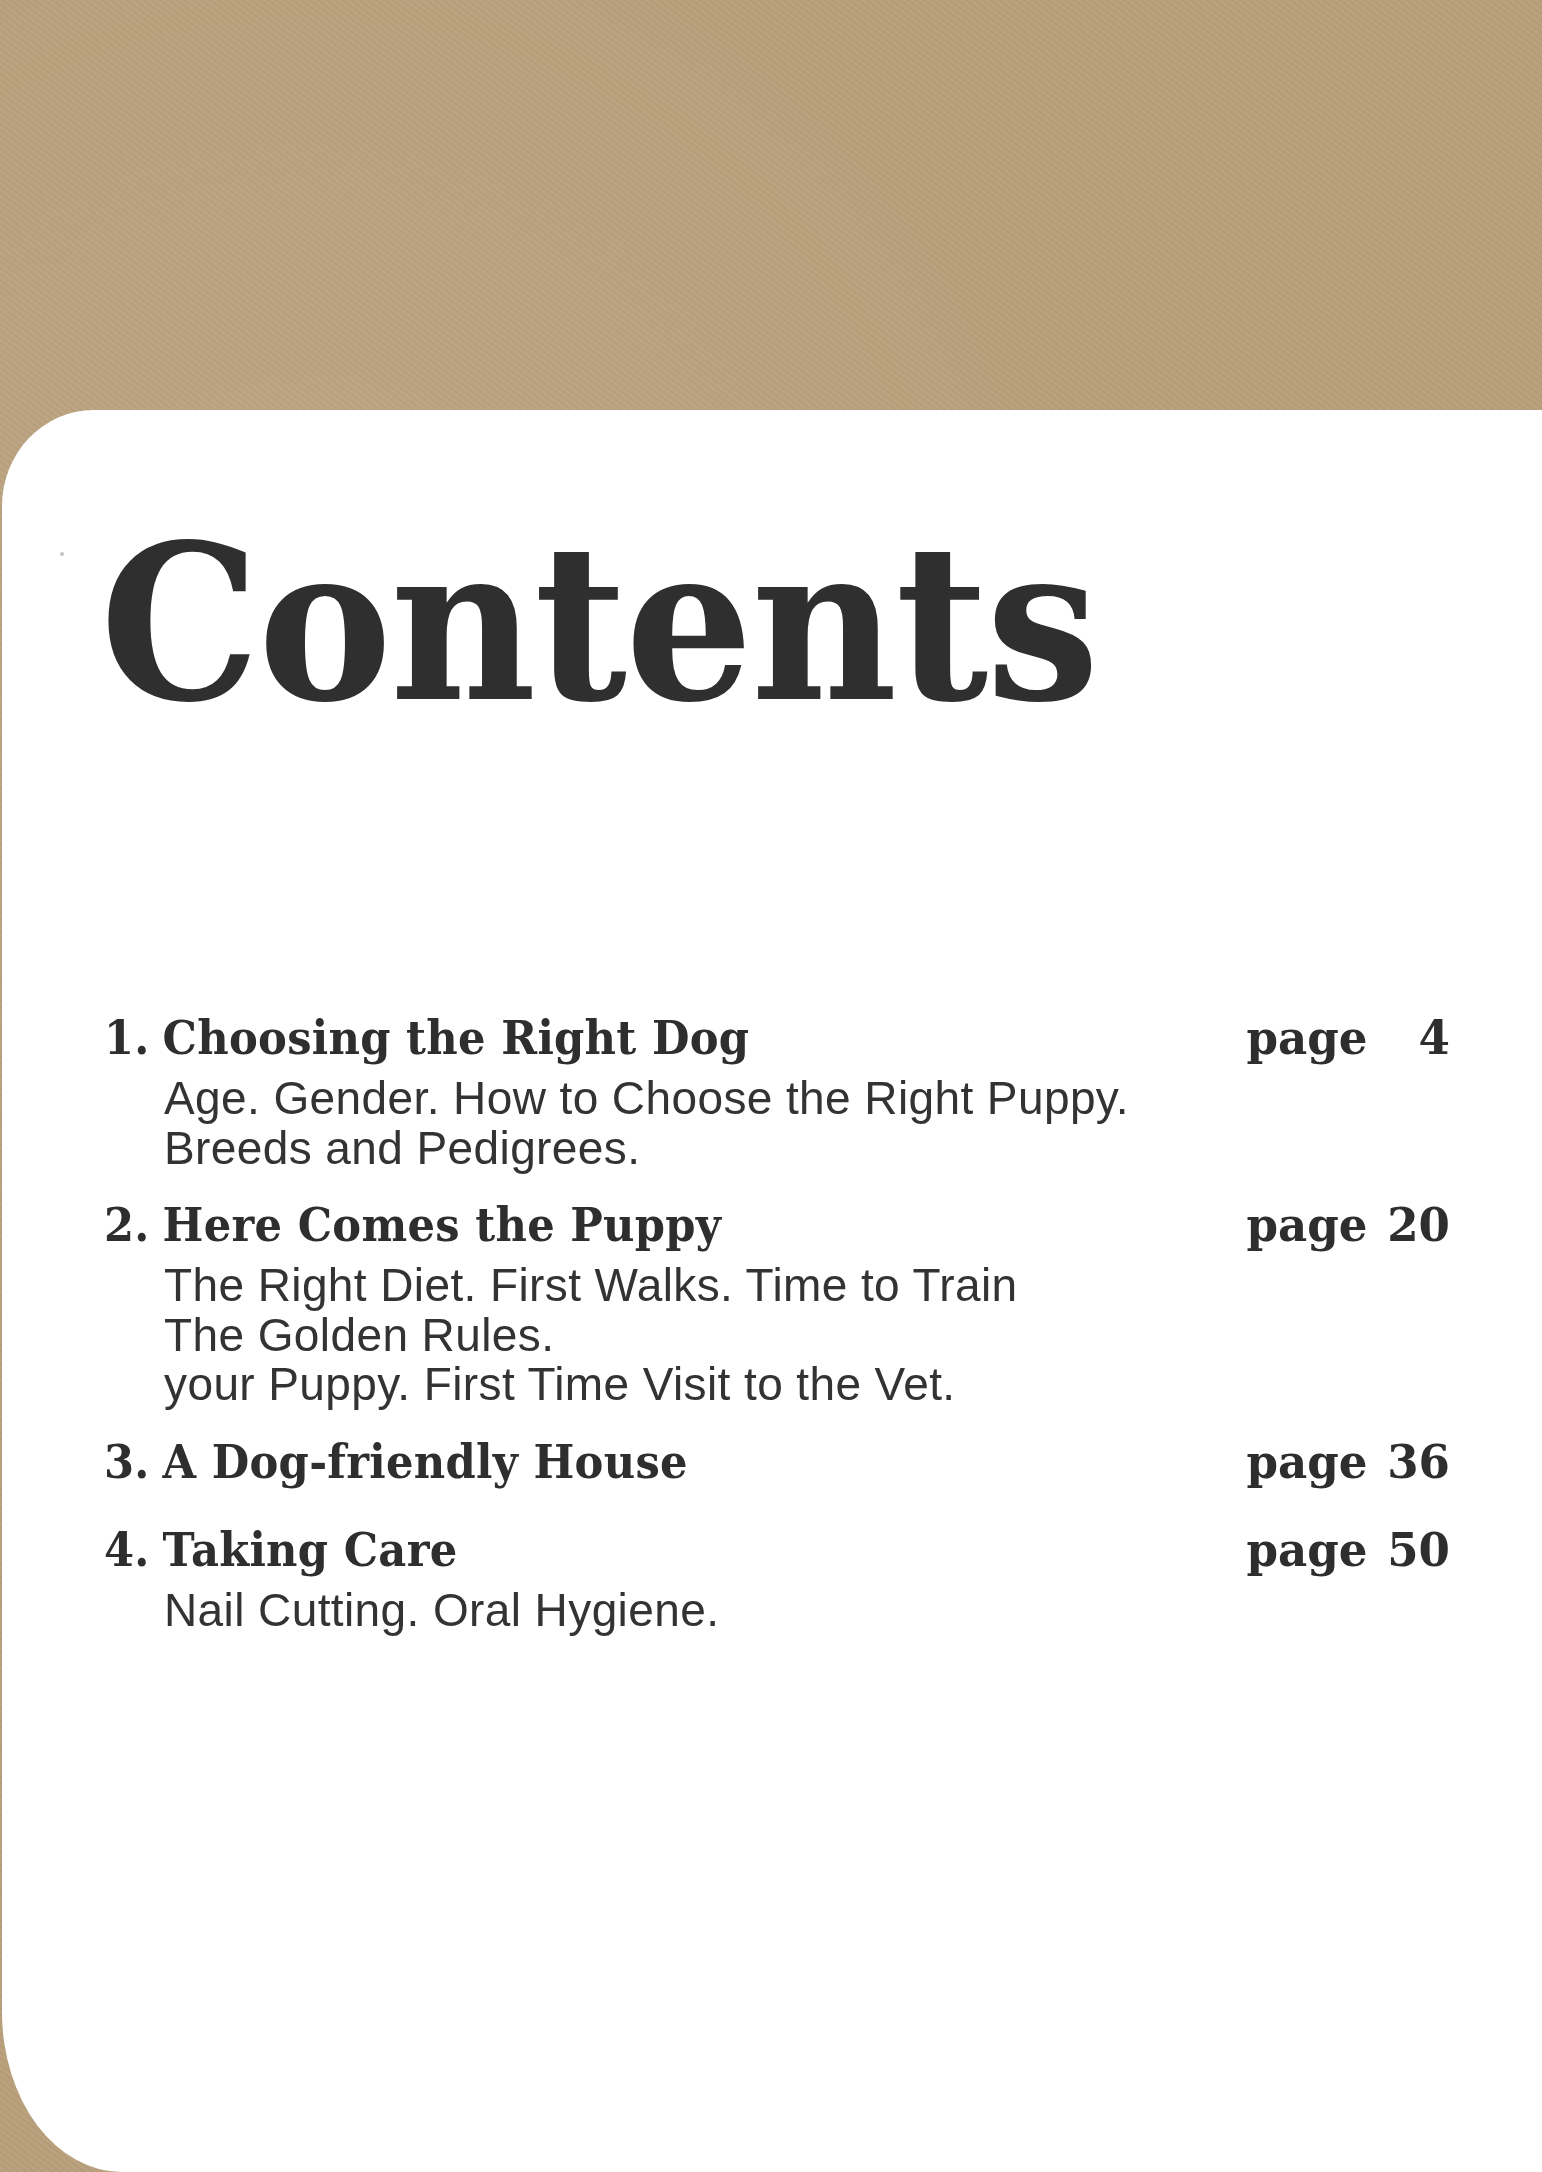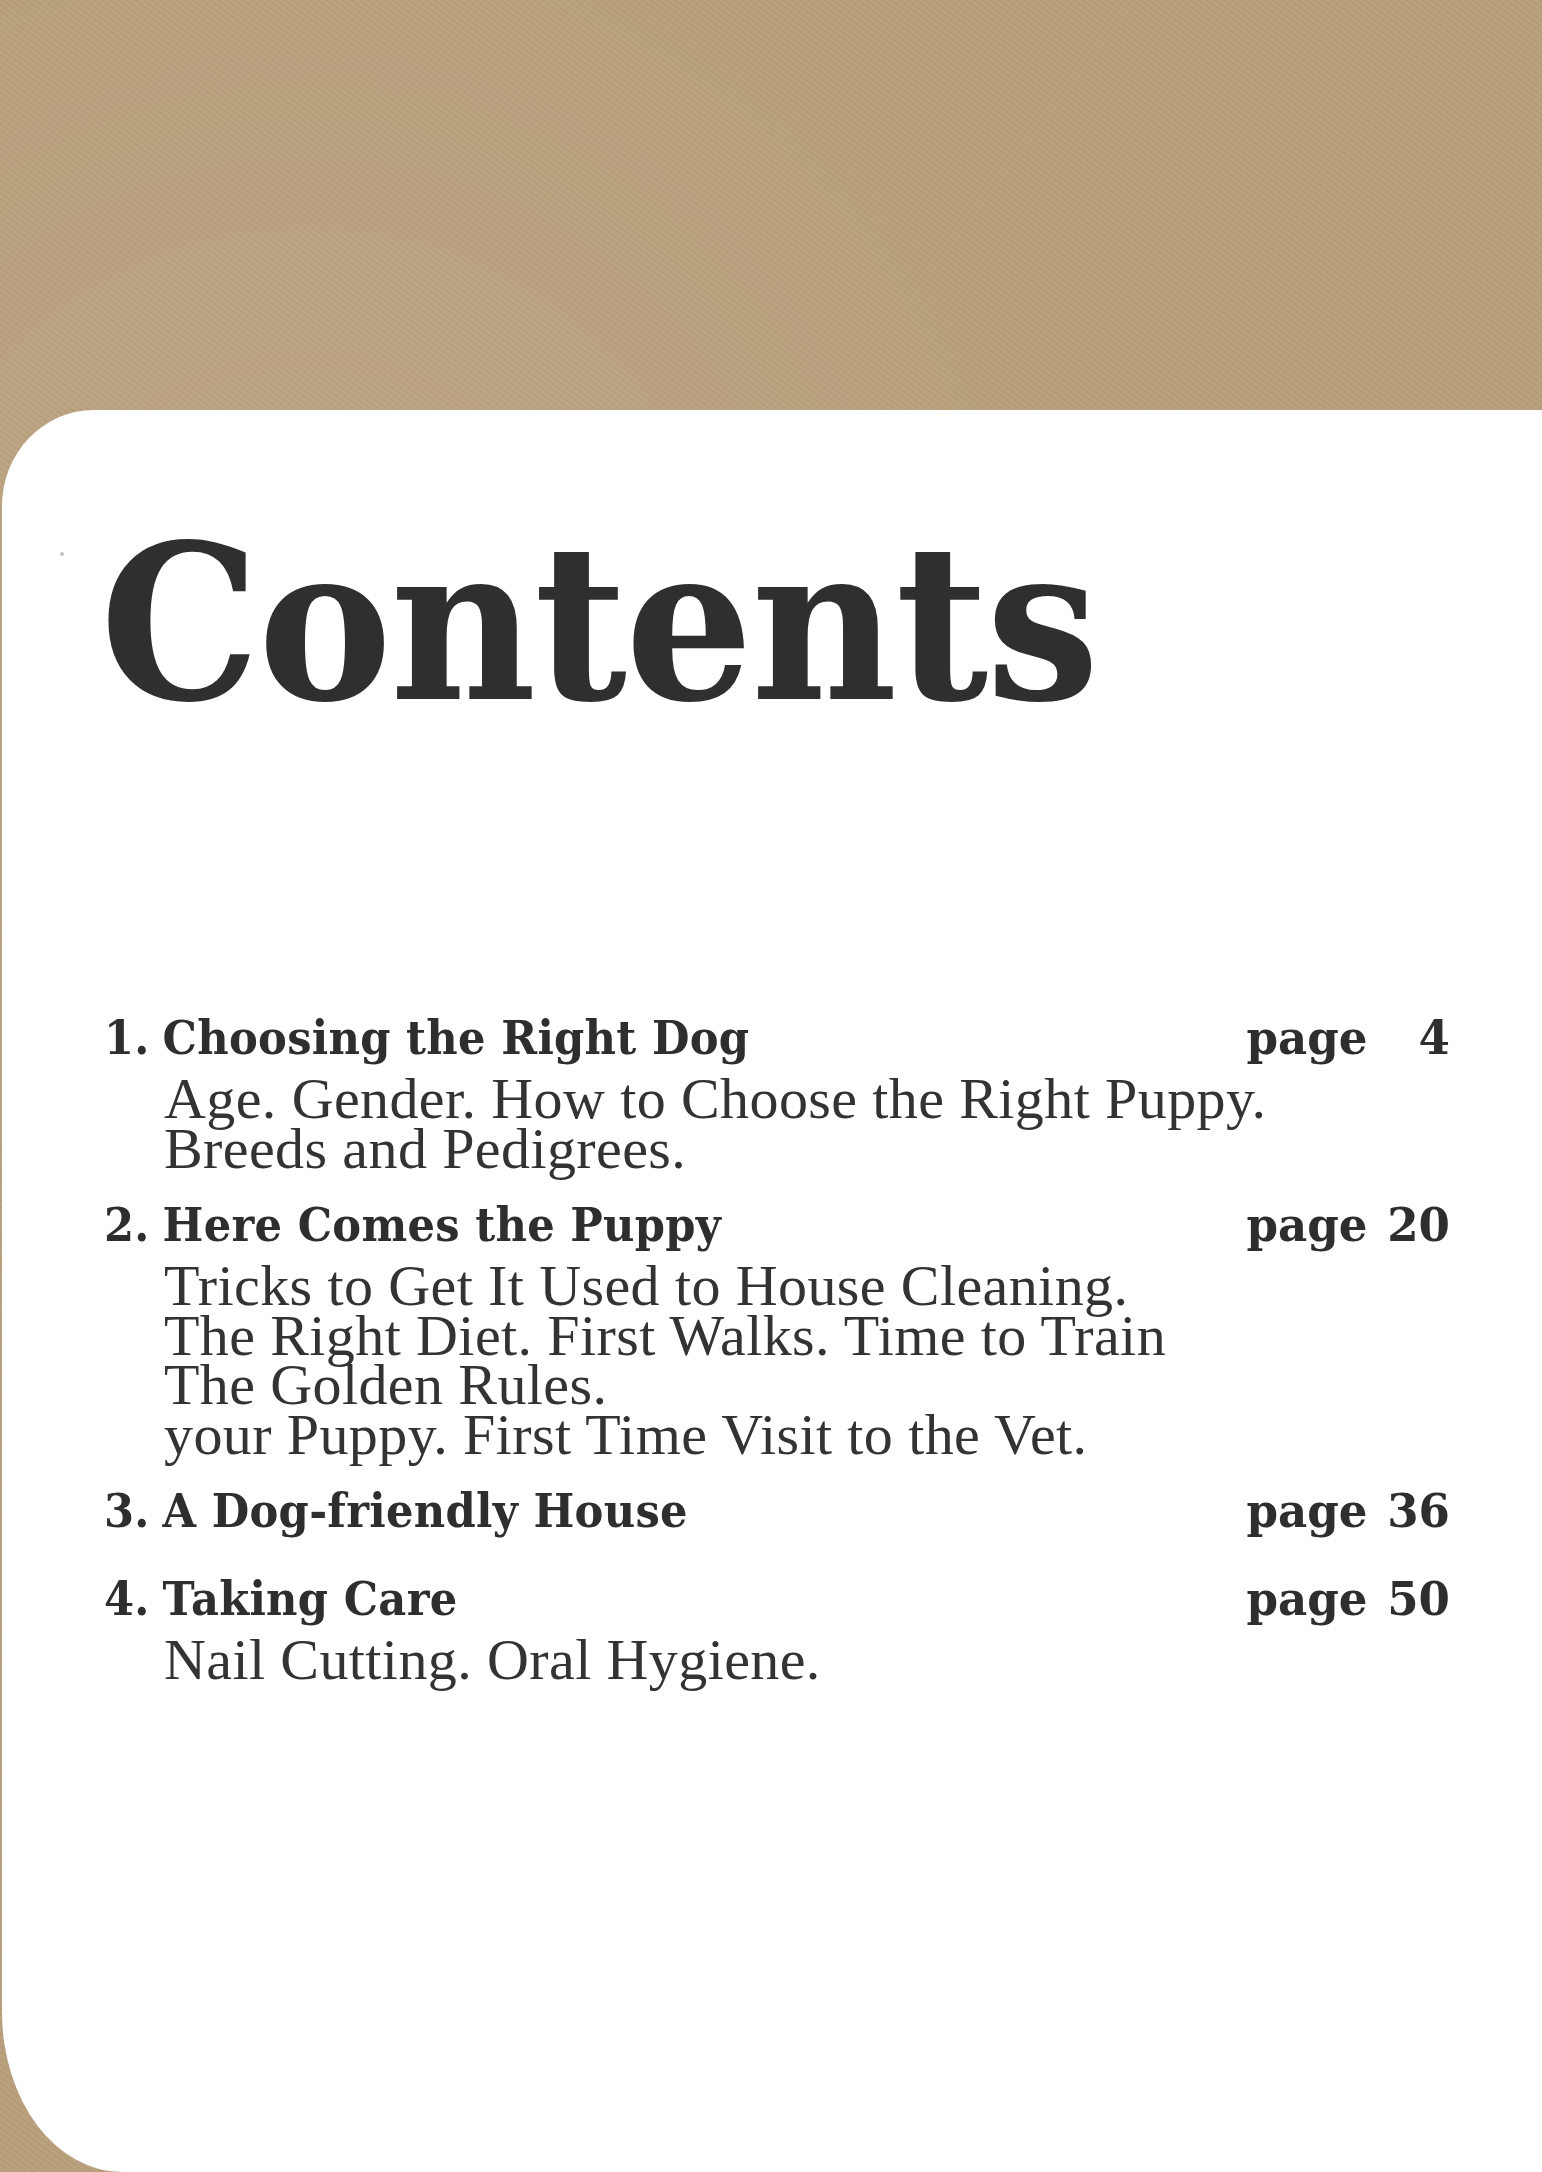--- a/index.html
+++ b/index.html
@@ -84,22 +84,22 @@
       font-size: 47px;
       white-space: nowrap;
       display: flex;
       justify-content: space-between;
       width: 212px;
       transform: scaleX(0.96);
       transform-origin: right center;
     }
     .entry-body {
       margin-left: 60px;
-      font-family: Liberation Serif, serif;
-      font-size: 58px;
+      font-family: Liberation Sans, sans-serif;
+      font-size: 46px;
       line-height: 49.5px;
       color: #333333;
       letter-spacing: 0.4px;
     }
     .entry-body .line {
       display: block;
       white-space: nowrap;
     }
     .speck {
       position: absolute;
@@ -142,21 +142,20 @@
     <div class="entry-head">
       <div class="entry-title">
         <span class="entry-num">2.</span><span>Here Comes the Puppy</span>
       </div>
       <div class="entry-page">
         <span>page</span>
         <span>20</span>
       </div>
     </div>
     <div class="entry-body">
-      <span class="line">Tricks to Get It Used to House Cleaning.</span>
       <span class="line">The Right Diet. First Walks. Time to Train</span>
       <span class="line">The Golden Rules.</span>
       <span class="line">your Puppy. First Time Visit to the Vet.</span>
     </div>
   </div>
 
   <div class="entry">
     <div class="entry-head">
       <div class="entry-title">
         <span class="entry-num">3.</span><span>A Dog-friendly House</span>

